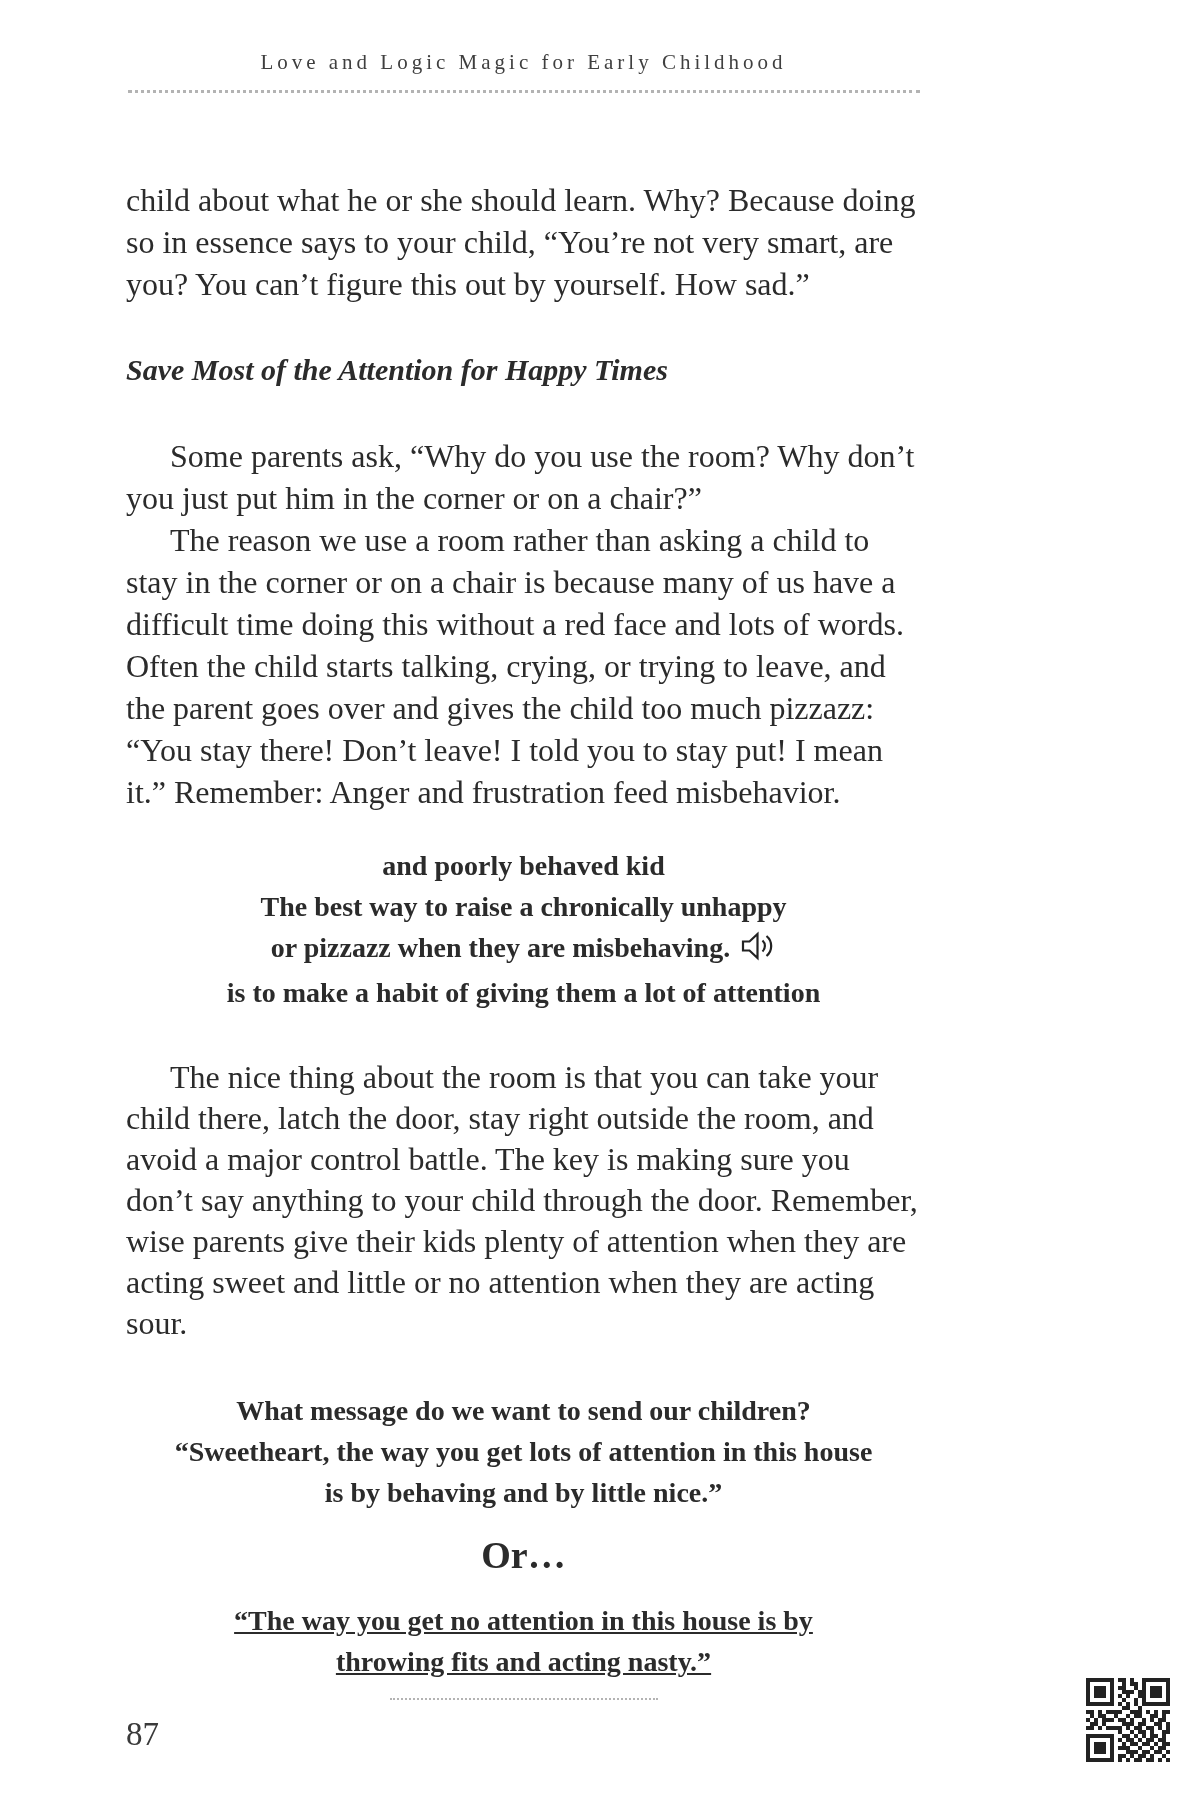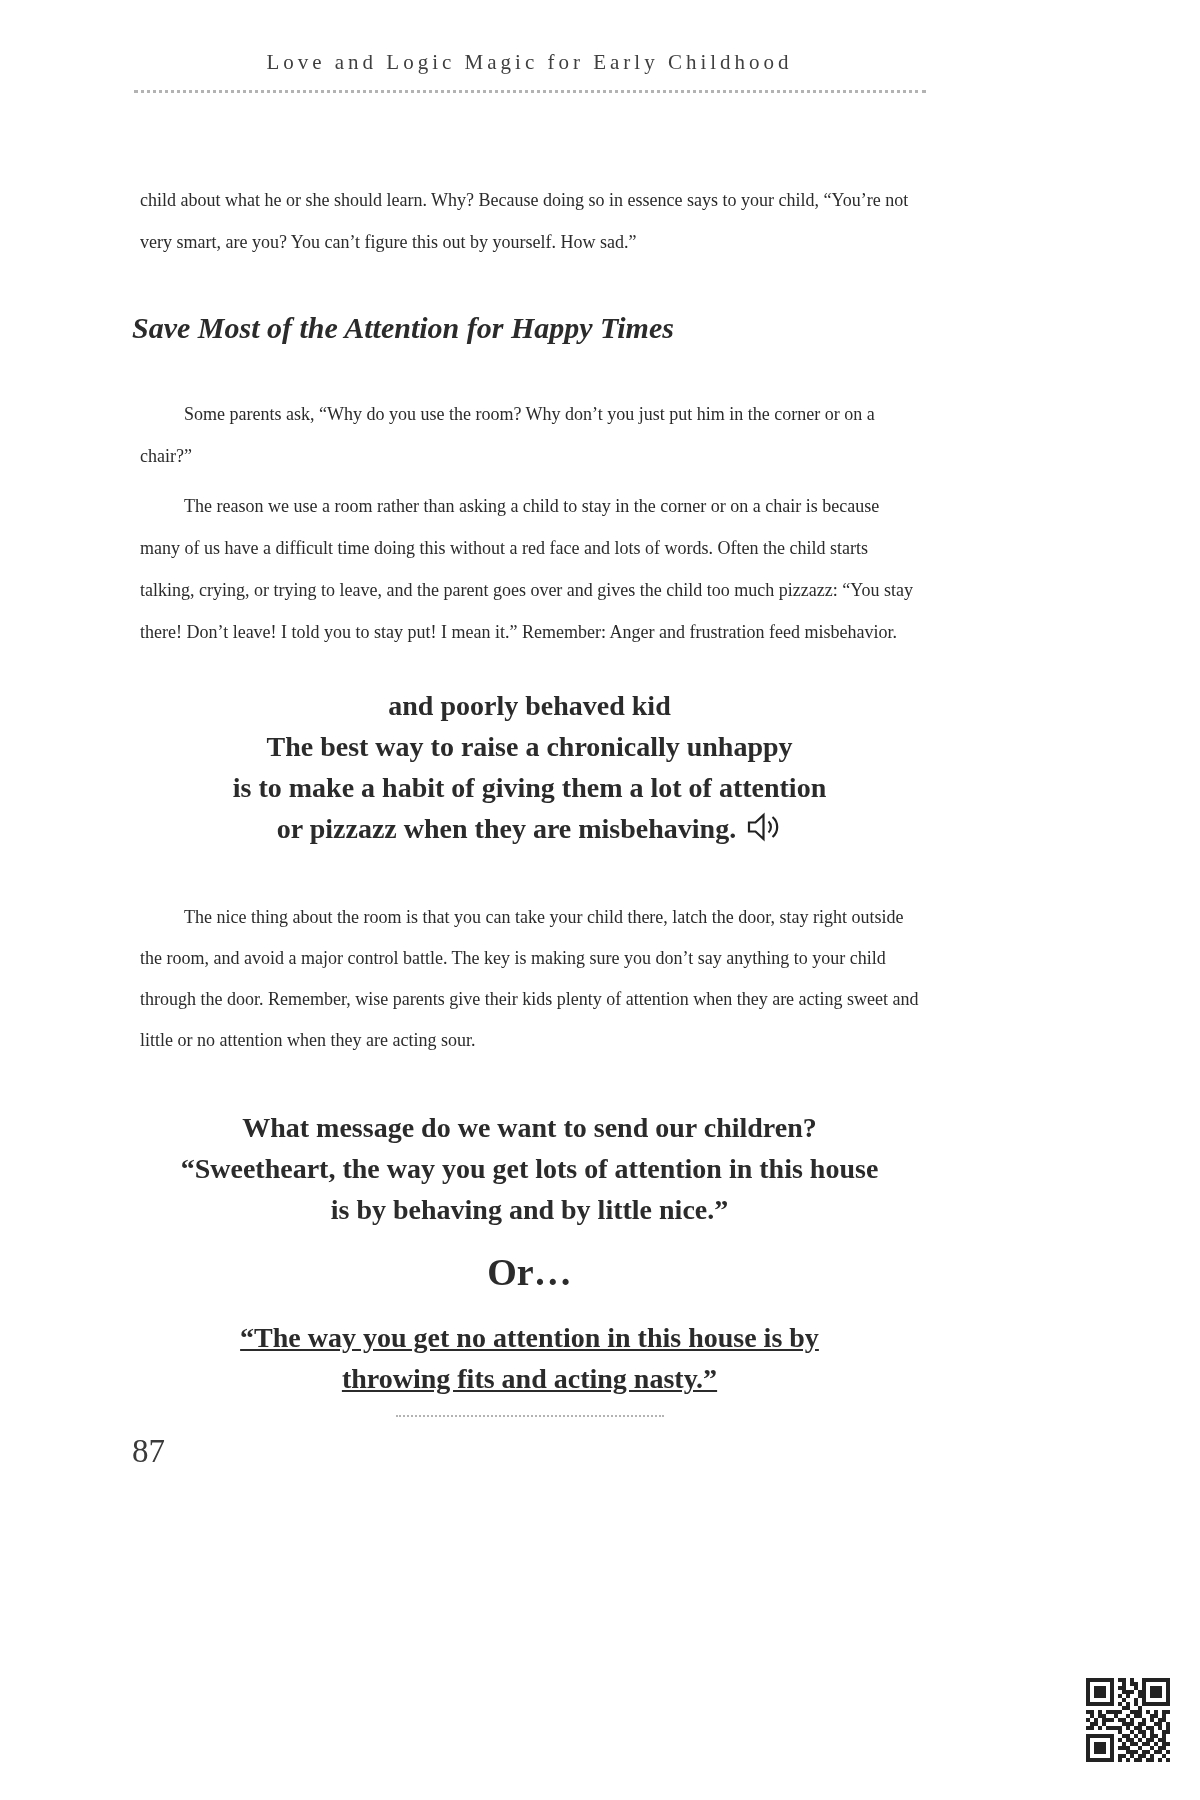--- a/index.html
+++ b/index.html
@@ -6,37 +6,37 @@
   .page{
     position:relative;
     width:1200px;height:1800px;
     background:#ffffff;
     overflow:hidden;
     font-family:"Liberation Serif","DejaVu Serif",serif;
     color:#2b2b2b;
   }
   .column{
     position:absolute;
-    left:132px;top:0;
+    left:126px;top:0;
     width:795px;
   }
   .running-header{
     padding-top:50px;
     text-align:center;
     font-size:21px;
     letter-spacing:4px;
     color:#3f3f3f;
   }
   .header-rule{
     margin-top:15px;
     border:0;
     border-top:3px dotted #b3b3b3;
     height:0;width:792px;
   }
-  p{margin:8px;font-size:18px;line-height:42px;}
+  p{margin:0;font-size:32px;line-height:42px;}
   .p-first{margin-top:86px;}
   .section-heading{
     margin-top:44px;
     font-size:30px;
     font-weight:bold;
     font-style:italic;
     line-height:42px;
   }
   .indent{text-indent:44px;}
   .p-some{margin-top:44px;}
@@ -92,26 +92,26 @@
 
     <div class="section-heading">Save Most of the Attention for Happy Times</div>
 
     <p class="p-some indent">Some parents ask, “Why do you use the room? Why don’t you just put him in the corner or on a chair?”</p>
 
     <p class="indent">The reason we use a room rather than asking a child to stay in the corner or on a chair is because many of us have a difficult time doing this without a red face and lots of words. Often the child starts talking, crying, or trying to leave, and the parent goes over and gives the child too much pizzazz: “You stay there! Don’t leave! I told you to stay put! I mean it.” Remember: Anger and frustration feed misbehavior.</p>
 
     <div class="pull-quote pq-1">
       <div>and poorly behaved kid</div>
       <div>The best way to raise a chronically unhappy</div>
-      <div>is to make a habit of giving them a lot of attention</div>
       <div><span>or pizzazz when they are misbehaving.</span><span class="audio-icon"><svg width="36" height="30" viewBox="0 0 36 30">
               <path d="M3 10.5 h6.5 l8 -7.5 v24 l-8 -7.5 h-6.5 z" fill="none" stroke="#222" stroke-width="2.2"></path>
               <path d="M22.5 9.5 a7.5 7.5 0 0 1 0 11" fill="none" stroke="#222" stroke-width="2.2"></path>
               <path d="M26.5 5 a13 13 0 0 1 0 20" fill="none" stroke="#222" stroke-width="2.2"></path>
             </svg></span></div>
+      <div>is to make a habit of giving them a lot of attention</div>
     </div>
 
     <p class="p-nice indent">The nice thing about the room is that you can take your child there, latch the door, stay right outside the room, and avoid a major control battle. The key is making sure you don’t say anything to your child through the door. Remember, wise parents give their kids plenty of attention when they are acting sweet and little or no attention when they are acting sour.</p>
 
     <div class="pull-quote pq-2">
       <div>What message do we want to send our children?</div>
       <div>“Sweetheart, the way you get lots of attention in this house</div>
       <div>is by behaving and by little nice.”</div>
     </div>
 

